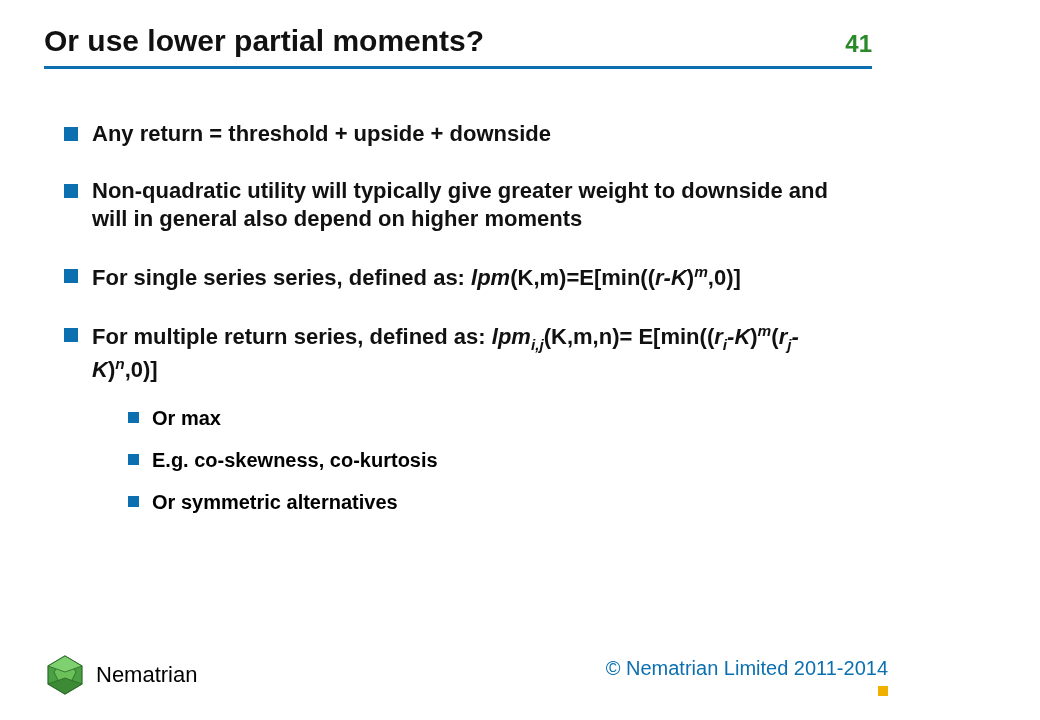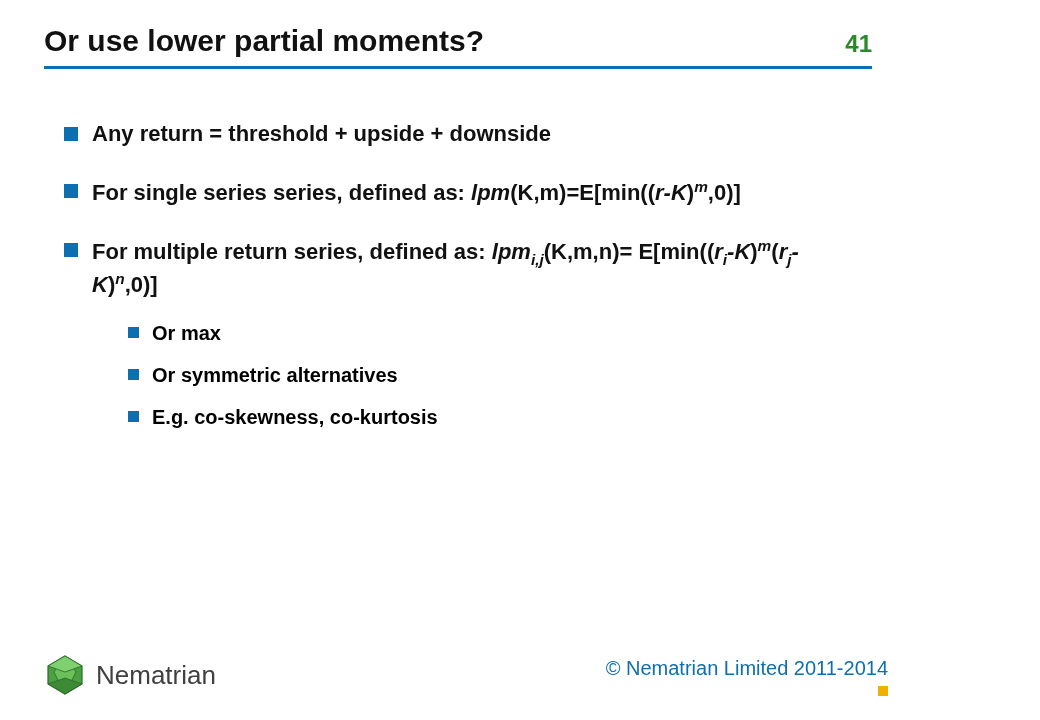--- a/index.html
+++ b/index.html
@@ -107,22 +107,22 @@
     display: flex;
     align-items: flex-end;
     justify-content: space-between;
   }
   .brand {
     display: flex;
     align-items: center;
     gap: 10px;
   }
   .brand-name {
-    font-size: 26px;
-    color: #404040;
+    font-size: 22px;
+    color: #000000;
     font-weight: 500;
   }
   .copyright-wrap {
     display: flex;
     flex-direction: column;
     align-items: flex-end;
     gap: 6px;
   }
   .copyright {
     color: #0b6fb0;
@@ -146,32 +146,35 @@
     <hr class="rule">
   </div>
 
   <div class="content">
     <ul class="bullets">
 
       <li>
         <span>Any return = threshold + upside + downside</span>
       </li>
 
+      <li>
+        <span>Non-quadratic utility will typically give greater weight to downside and will in general also depend on higher moments</span>
+      </li>
 
       <li>
         <span>For single series series, defined as: </span><span class="math-i">lpm</span><span>(K,m)</span><span>=E[min((</span><span class="math-i">r-K</span><span>)</span><span class="sup">m</span><span>,0)]</span>
       </li>
 
       <li>
         <span>For multiple return series, defined as: </span><span class="math-i">lpm</span><span class="sub-txt">i,j</span><span>(K,m,n)</span><span>= E[min((</span><span class="math-i">r</span><span class="sub-txt">i</span><span class="math-i">-K</span><span>)</span><span class="sup">m</span><span>(</span><span class="math-i">r</span><span class="sub-txt">j</span><span class="math-i">-K</span><span>)</span><span class="sup">n</span><span>,0)]</span>
 
         <ul class="sub">
           <li><span>Or max</span></li>
+          <li><span>E.g. co-skewness, co-kurtosis</span></li>
           <li><span>Or symmetric alternatives</span></li>
-          <li><span>E.g. co-skewness, co-kurtosis</span></li>
         </ul>
       </li>
 
     </ul>
   </div>
 
   <div class="footer">
     <div class="brand">
       <svg width="42" height="42" viewBox="0 0 42 42">
         <polygon points="21,2 38,12 38,30 21,40 4,30 4,12" fill="#4aa042" stroke="#2a6a28" stroke-width="1.2"></polygon>

